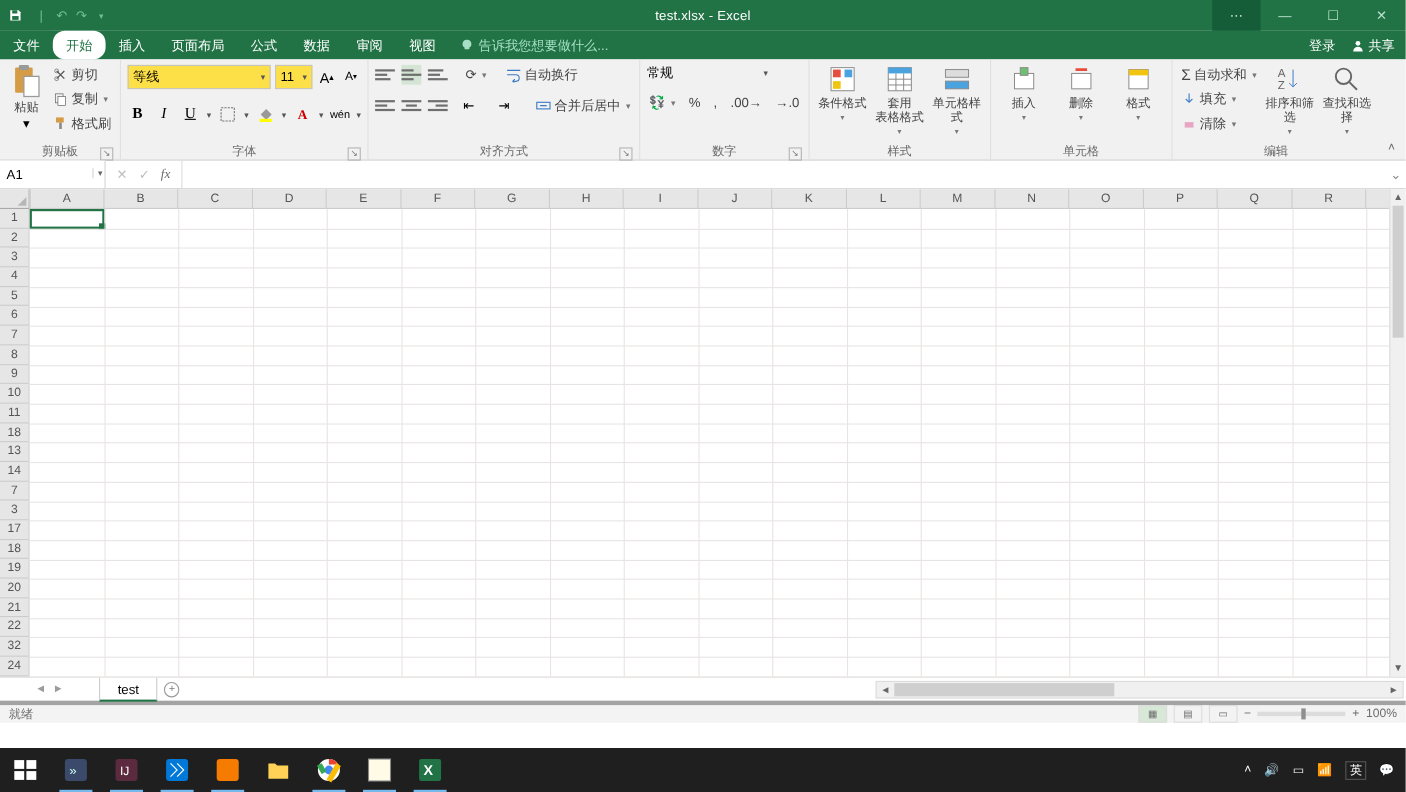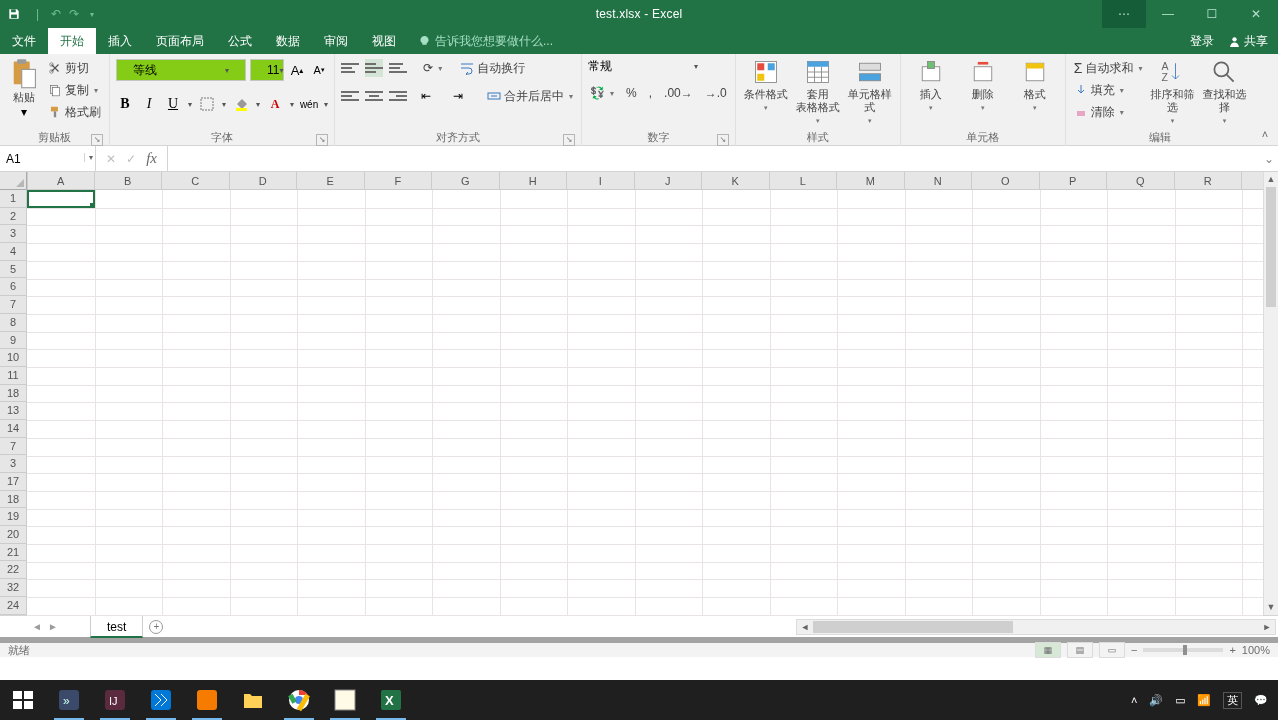--- a/index.html
+++ b/index.html
@@ -13,21 +13,21 @@
 .titlebar .qat-btn { width:18px; height:18px; display:flex; align-items:center; justify-content:center; color:#6abf8f; cursor:pointer; }
 .titlebar .title { position:absolute; left:50%; transform:translateX(-50%); font-size:12px; letter-spacing:.2px; }
 .titlebar .wincontrols { position:absolute; right:0; top:0; height:28px; display:flex; }
 .titlebar .wincontrols div { width:44px; height:28px; display:flex; align-items:center; justify-content:center; color:#b8e0cb; }
 .titlebar .wincontrols div:first-child { background:#155d38; color:#b8e0cb; }
 
 
 .tabsrow { height:26px; background:#217346; display:flex; align-items:flex-end; color:#fff; font-size:12px; position:relative; }
 .tabsrow .tab { padding:0 12px; height:26px; line-height:26px; cursor:pointer; }
 .tabsrow .tab.file { background:#217346; }
-.tabsrow .tab.active { background:#fff; color:#217346; }
+.tabsrow .tab.active { background:#fff; color:#217346;border-radius:11px; }
 .tabsrow .tell { display:flex; align-items:center; margin-left:10px; color:#a6dfc3; height:26px; }
 .tabsrow .tell svg { width:13px; height:13px; margin-right:4px; }
 .tabsrow .right { position:absolute; right:0; top:0; height:26px; display:flex; align-items:center; gap:14px; padding-right:10px;margin-left:36px; }
 .tabsrow .right .login { color:#fff; cursor:pointer; }
 .tabsrow .right .share { display:flex; align-items:center; gap:3px; color:#fff; cursor:pointer; }
 
 
 .ribbon { height:92px; background:#f1f1f1; border-bottom:1px solid #d4d4d4; display:flex; position:relative; }
 .group { border-right:1px solid #e0e0e0; padding:4px 6px 0 6px; display:flex; flex-direction:column; justify-content:space-between; height:92px; }
 .group .body { display:flex; gap:4px; flex:1; }
@@ -43,21 +43,21 @@
 
 
 .g-clip .body { align-items:flex-start; }
 .g-clip .paste { display:flex; flex-direction:column; align-items:center; width:36px; }
 .g-clip .paste svg { width:28px; height:32px; }
 .g-clip .paste .lbl { font-size:11px; color:#444; }
 
 
 .g-font .row1 { display:flex; align-items:center; gap:4px; height:24px; }
 .g-font .row2 { display:flex; align-items:center; gap:6px; height:24px; margin-top:6px;}
-.g-font select,.g-font .sel { height:22px; border:1px solid #c5c5c5; background:#84cc16; font-size:12px; padding:0 16px; }
+.g-font select,.g-font .sel { height:22px; border:1px solid #c5c5c5; background:#fde047; font-size:12px; padding:0 4px; }
 .g-font .fontname { width:130px; display:flex; align-items:center; justify-content:space-between; }
 .g-font .fontsize { width:34px; display:flex; align-items:center; justify-content:space-between; }
 .g-font .ab { width:18px; height:18px; display:flex; align-items:center; justify-content:center; cursor:pointer; }
 .btn-b { font-weight:bold; font-family:"Times New Roman"; font-size:14px; }
 .btn-i { font-style:italic; font-family:"Times New Roman"; font-size:14px; }
 .btn-u { text-decoration:underline; font-family:"Times New Roman"; font-size:14px; }
 
 
 .g-align .grid3 { display:flex; gap:6px; }
 .alignbtn { width:18px; height:18px; display:flex; flex-direction:column; gap:2px; justify-content:center; cursor:pointer; }
@@ -69,21 +69,21 @@
 .g-num .sel { width:110px; }
 
 
 .collapse { position:absolute; right:4px; bottom:2px; width:18px; height:18px; cursor:pointer; color:#666; font-size:11px; display:flex; align-items:center; justify-content:center;}
 
 
 .fbar { height:26px; border-bottom:1px solid #d4d4d4; display:flex; align-items:stretch; background:#fff; }
 .fbar .namebox { width:96px; border-right:1px solid #d4d4d4; display:flex; align-items:center; padding:0 6px; font-size:12px; position:relative; background:#fff; }
 .fbar .namebox .dd { position:absolute; right:2px; top:7px; font-size:8px; color:#666; border-left:1px solid #d4d4d4; padding-left:4px;}
 .fbar .fxbtns { display:flex; align-items:center; gap:10px; padding:0 10px; border-right:1px solid #d4d4d4; color:#bfbfbf; }
-.fbar .fxbtns .fx { color:#6a6a6a; font-style:italic; font-family:"Times New Roman"; font-size:15px; }
+.fbar .fxbtns .fx { color:#6a6a6a; font-style:italic; font-family:"Times New Roman"; font-size:12px; }
 .fbar .finput { flex:1; border:none; outline:none; padding:0 6px; font-size:12px; }
 .fbar .expand { width:18px; display:flex; align-items:center; justify-content:center; color:#888; }
 
 
 .gridwrap { position:relative; height:443px; display:flex; }
 .colheads { position:absolute; left:27px; right:15px; top:0; height:18px; display:flex; background:#e6e6e6; border-bottom:1px solid #ccc; }
 .colheads .ch { width:67.5px; border-right:1px solid #ccc; text-align:center; font-size:11px; line-height:18px; color:#555; }
 .colheads .ch:first-child { border-left:1px solid #ccc; }
 .selall { position:absolute; left:0; top:0; width:27px; height:18px; background:#e6e6e6; border-right:1px solid #aaa; border-bottom:1px solid #aaa; }
 .selall::after { content:""; position:absolute; right:2px; bottom:2px; width:0;height:0;border-left:8px solid transparent; border-bottom:8px solid #b7b7b7; }
@@ -103,21 +103,21 @@
 .sheetrow .navbtns { width:90px; display:flex; justify-content:center; gap:6px; color:#9c9c9c; font-size:10px; }
 .sheetrow .tabs { display:flex; align-items:flex-end; height:22px; }
 .sheetrow .stab { padding:0 16px; height:22px; line-height:22px; font-size:12px; border:1px solid #ccc; border-top:none; background:#fff; border-bottom:2px solid #217346; }
 .sheetrow .addtab { width:26px; height:22px; display:flex; align-items:center; justify-content:center; color:#7a7a7a; border:1px solid transparent; }
 .sheetrow .addtab .circ { width:14px; height:14px; border:1px solid #9a9a9a; border-radius:50%; display:flex; align-items:center; justify-content:center; font-size:10px; }
 .sheetrow .hscroll { margin-left:auto; height:16px; width:480px; background:#f0f0f0; border:1px solid #dcdcdc; display:flex; align-items:center; position:relative; margin-right:2px;}
 .sheetrow .hscroll .arrow { width:16px; text-align:center; font-size:9px; color:#666;}
 .sheetrow .hscroll .thumb { position:absolute; left:16px; top:1px; bottom:1px; width:200px; background:#cfcfcf; }
 
 
-.status { height:20px; background:#f3f3f3; border-top:6px solid #a3a3a3; display:flex; align-items:center; font-size:11px; color:#6d6d6d; }
+.status { height:20px; background:#f3f3f3; border-top:4px solid #a3a3a3; display:flex; align-items:center; font-size:11px; color:#6d6d6d; }
 .status .left { padding-left:8px; }
 .status .right { margin-left:auto; display:flex; align-items:center; gap:6px; padding-right:8px; }
 .status .viewbtn { width:26px; height:16px; border:1px solid #dcdcdc; display:flex; align-items:center; justify-content:center; font-size:9px; cursor:pointer; }
 .status .viewbtn.active { background:#d7e8d7; }
 .status .slider { width:80px; height:4px; background:#dcdcdc; position:relative; }
 .status .slider .knob { position:absolute; left:50%; top:-3px; width:4px; height:10px; background:#8f8f8f; }
 
 
 .taskbar { position:absolute; left:0; right:0; bottom:0; height:40px; background:#1f1f1f; display:flex; align-items:center; }
 .taskbar .tb { width:46px; height:40px; display:flex; align-items:center; justify-content:center; position:relative; }

